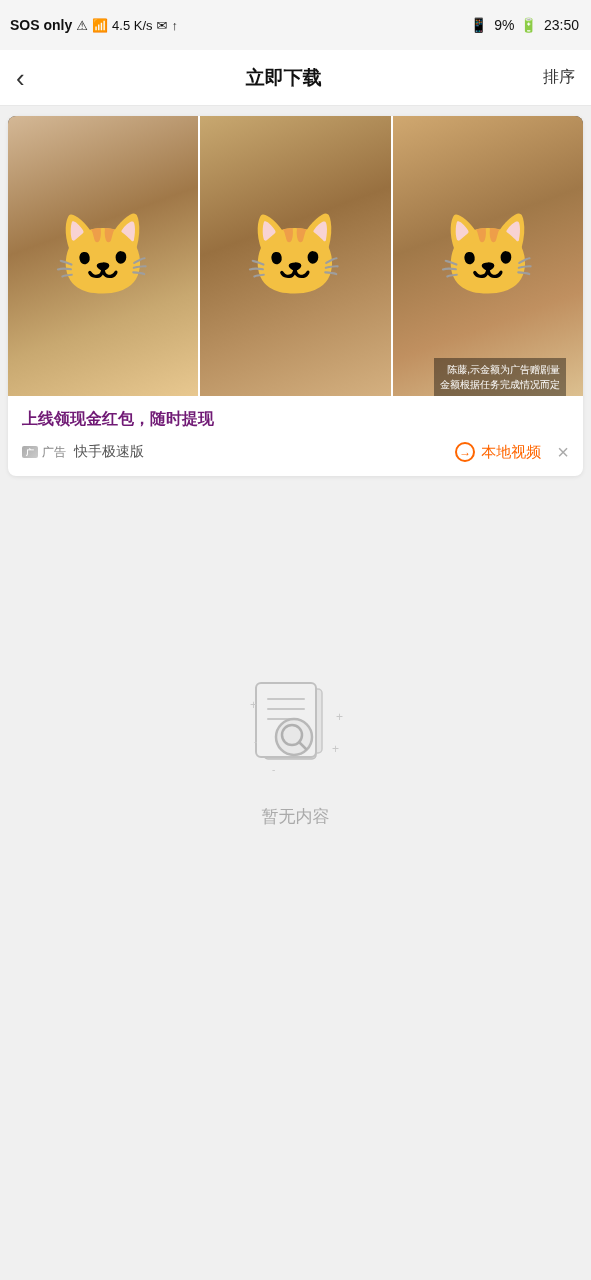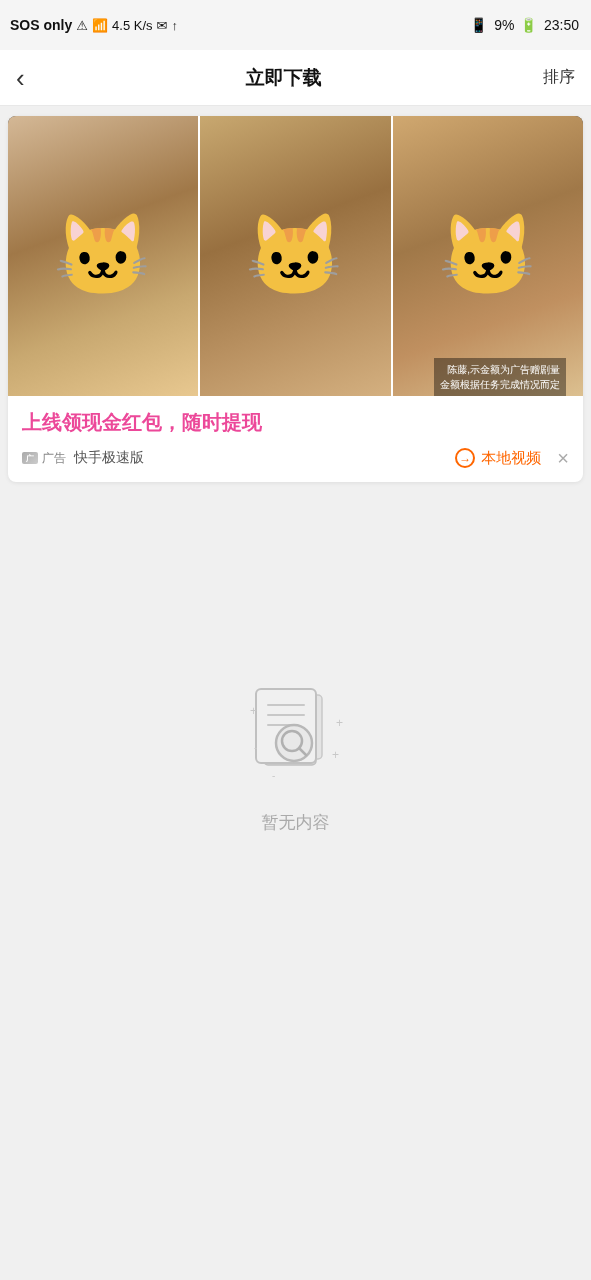--- a/index.html
+++ b/index.html
@@ -156,23 +156,23 @@
       font-size: 10px;
       color: #fff;
       text-align: right;
       line-height: 1.5;
     }
 
     .ad-body {
       padding: 12px 14px 14px;
     }
     .ad-title {
-      font-size: 20px;
+      font-size: 16px;
       font-weight: 600;
-      color: #ec4899;
+      color: #701a75;
       margin-bottom: 12px;
       line-height: 1.4;
     }
     .ad-footer {
       display: flex;
       align-items: center;
       justify-content: space-between;
     }
     .ad-source {
       display: flex;

